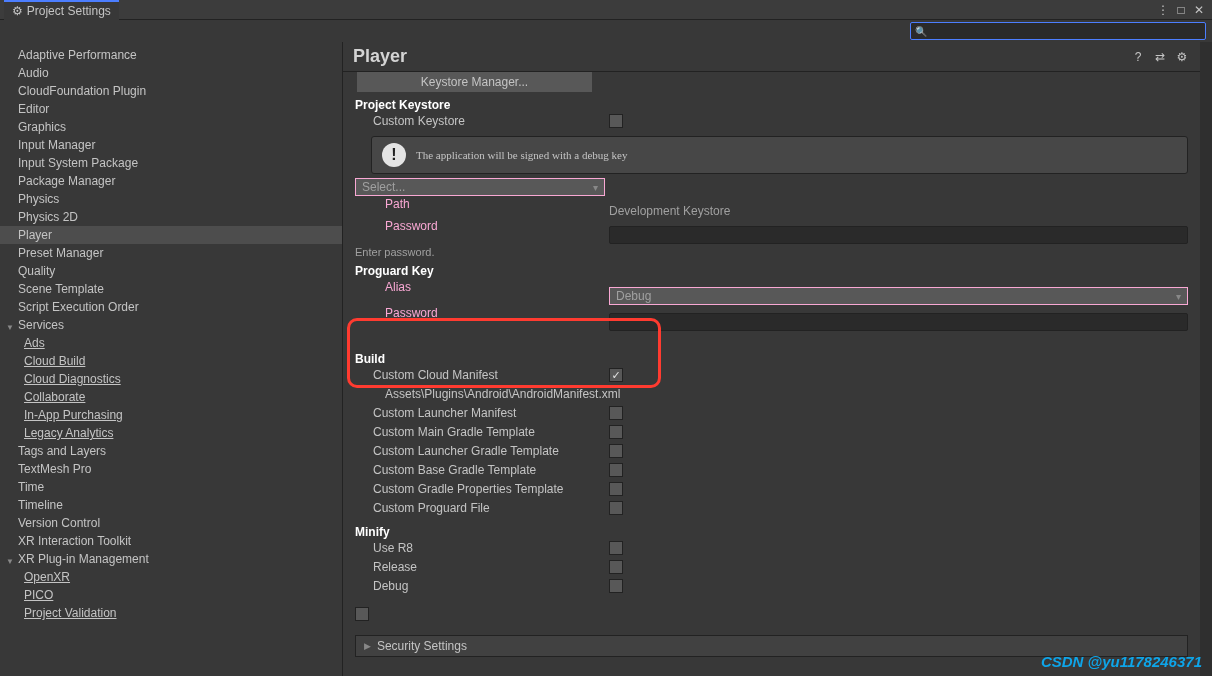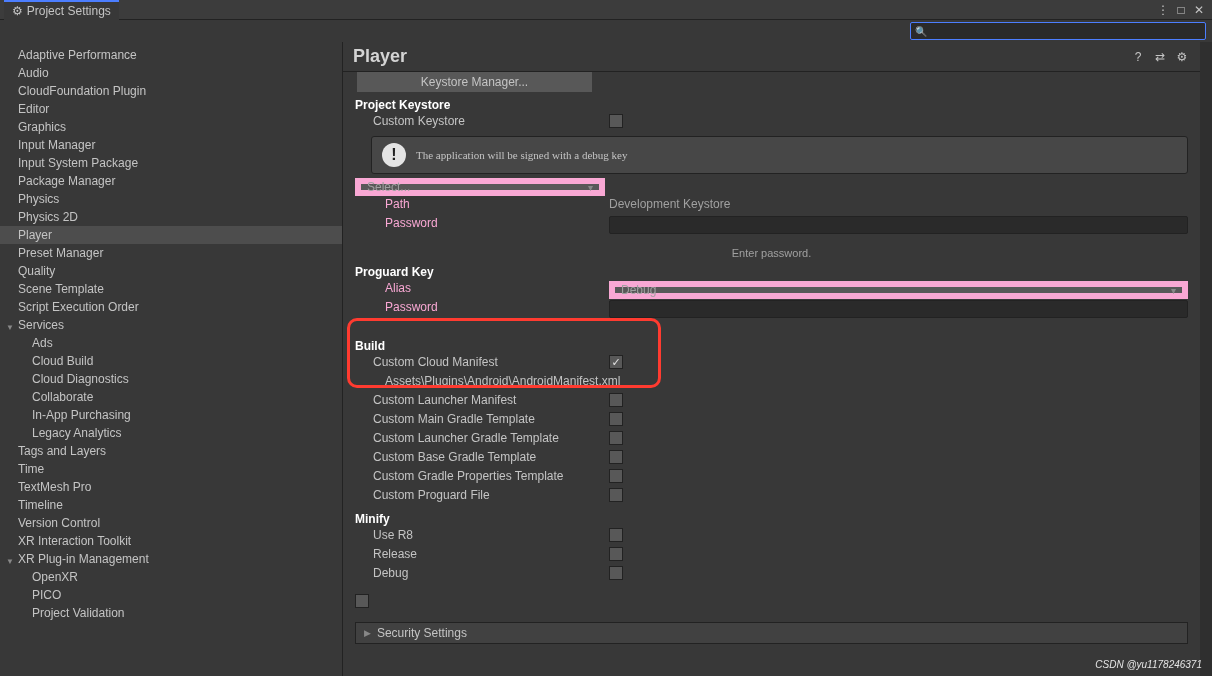--- a/index.html
+++ b/index.html
@@ -8,48 +8,48 @@
 .titlebar { height: 20px; background: #3c3c3c; display: flex; align-items: center; padding: 0 4px; border-bottom: 1px solid #222; }
 .titlebar .tab { background: #383838; padding: 2px 8px; display: flex; align-items: center; gap: 4px; border-top: 2px solid #4c7eff; }
 .titlebar .spacer { flex: 1; }
 .titlebar .wbtn { width: 14px; height: 14px; margin: 0 2px; display: flex; align-items: center; justify-content: center; cursor: pointer; color: #c4c4c4; }
 .searchrow { height: 22px; display: flex; justify-content: flex-end; padding: 2px 6px; background: #383838; }
 .searchbox { width: 296px; height: 18px; background: #2a2a2a; border: 1px solid #4c7eff; border-radius: 2px; display: flex; align-items: center; padding: 0 4px; }
 .searchbox input { background: transparent; border: none; outline: none; color: #c4c4c4; font-size: 11px; width: 100%; }
 .main { flex: 1; display: flex; overflow: hidden; }
 .sidebar { width: 343px; background: #383838; overflow-y: auto; padding: 4px 0; border-right: 1px solid #222; }
 .side-item { padding: 1px 4px 1px 18px; cursor: pointer; color: #c4c4c4; line-height: 16px; }
-.side-item.child { padding-left: 32px; }
+.side-item.child { padding-left: 24px; text-decoration: underline; }
 .side-item.selected { background: #4d4d4d; }
 .side-item.expand { position: relative; }
 .side-item .arrow { position: absolute; left: 6px; top: 4px; font-size: 8px; color: #888; }
 .content { flex: 1; background: #383838; display: flex; flex-direction: column; overflow: hidden; }
 .content-header { height: 30px; display: flex; align-items: center; padding: 0 10px; border-bottom: 1px solid #222; }
 .content-header h1 { font-size: 18px; font-weight: bold; color: #d4d4d4; flex: 1; }
 .content-header .hicon { width: 16px; height: 16px; margin-left: 6px; cursor: pointer; color: #c4c4c4; display: flex; align-items: center; justify-content: center; }
 .content-body { flex: 1; overflow-y: auto; padding: 0 12px 10px 12px; position: relative; }
 .btn-wide { width: 235px; height: 20px; background: #585858; color: #c4c4c4; border: none; text-align: center; font-size: 12px; cursor: pointer; margin-left: 2px; }
 .section-head { font-weight: bold; color: #ffffff; margin: 6px 0 2px 0; }
 .row { display: flex; align-items: flex-start; min-height: 18px; margin: 1px 0; }
 .row .lbl { width: 254px; padding-left: 18px; color: #c4c4c4; }
 .row .lbl.indent2 { padding-left: 30px; color: #f9a8d4; }
-.row .ctrl { flex: 1; }
+.row .ctrl { flex: 1; margin-top: 7px; }
 .checkbox { width: 14px; height: 14px; background: #585858; border: 1px solid #222; cursor: pointer; display: flex; align-items: center; justify-content: center; }
 .checkbox.checked::after { content: "✓"; color: #e4e4e4; font-size: 11px; line-height: 1; }
 .info-box { margin: 4px 0 4px 16px; background: #474747; border: 1px solid #222; border-radius: 3px; padding: 6px 10px; display: flex; align-items: center; gap: 10px; }
 .info-icon { width: 24px; height: 24px; border-radius: 50%; background: #e4e4e4; color: #222; display: flex; align-items: center; justify-content: center; font-weight: bold; font-size: 16px; }
-.dropdown { height: 18px; background: #585858; border: 6px solid #f9a8d4; display: flex; align-items: center; padding: 0 6px; cursor: pointer; color: #a0a0a0; position: relative; }
+.dropdown { height: 18px; background: #585858; border: 1px solid #f9a8d4; display: flex; align-items: center; padding: 0 6px; cursor: pointer; color: #a0a0a0; position: relative; }
 .dropdown::after { content: "▾"; position: absolute; right: 6px; color: #888; font-size: 10px; }
 .dropdown.full { width: 250px; margin-left: 0; }
 .textfield { height: 18px; background: #2a2a2a; border: 1px solid #222; border-radius: 2px; padding: 0 4px; color: #c4c4c4; }
-.hint { font-size: 11px; color: #a0a0a0; margin: 13px 0 6px 0; text-align: center; }
+.hint { font-size: 11px; color: #a0a0a0; margin: 2px 0 6px 0; }
 .highlight-box { position: absolute; border: 3px solid #ff3b30; border-radius: 10px; pointer-events: none; }
 .foldout { height: 22px; background: #414141; border: 1px solid #222; display: flex; align-items: center; padding: 0 8px; margin-top: 10px; cursor: pointer; gap: 6px; }
 .foldout .tri { font-size: 9px; color: #888; }
-.watermark { position: absolute; right: 10px; bottom: 6px; color: #e5e5e5; font-size: 10px; font-style: italic; pointer-events: none; }
+.watermark { position: absolute; right: 10px; bottom: 6px; color: #0ea5e9; font-size: 15px; font-style: italic; pointer-events: none; font-weight: bold; }
 .scrollbar-v { width: 12px; background: #2f2f2f; }
 </style>
 </head>
 <body>
 
 <div class="window">
   <div class="titlebar">
     <div class="tab">
       <span>⚙</span>
       <span>Project Settings</span>
@@ -85,22 +85,22 @@
         <div class="side-item"><span>Scene Template</span></div>
         <div class="side-item"><span>Script Execution Order</span></div>
         <div class="side-item expand"><span class="arrow">▼</span><span>Services</span></div>
         <div class="side-item child">Ads</div>
         <div class="side-item child">Cloud Build</div>
         <div class="side-item child">Cloud Diagnostics</div>
         <div class="side-item child">Collaborate</div>
         <div class="side-item child">In-App Purchasing</div>
         <div class="side-item child">Legacy Analytics</div>
         <div class="side-item"><span>Tags and Layers</span></div>
+        <div class="side-item"><span>TextMesh Pro</span></div>
         <div class="side-item"><span>Time</span></div>
-        <div class="side-item"><span>TextMesh Pro</span></div>
         <div class="side-item"><span>Timeline</span></div>
         <div class="side-item"><span>Version Control</span></div>
         <div class="side-item"><span>XR Interaction Toolkit</span></div>
         <div class="side-item expand"><span class="arrow">▼</span><span>XR Plug-in Management</span></div>
         <div class="side-item child">OpenXR</div>
         <div class="side-item child">PICO</div>
         <div class="side-item child">Project Validation</div>
       </div>
 
     <div class="content">

